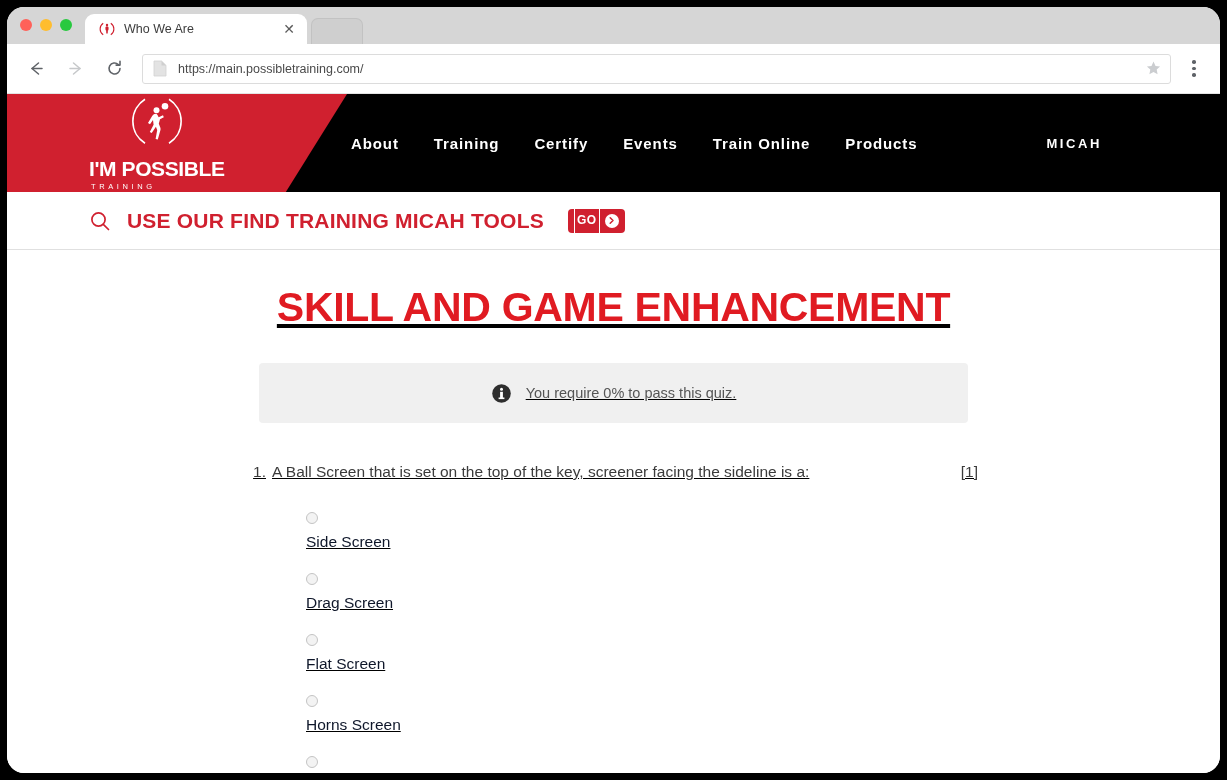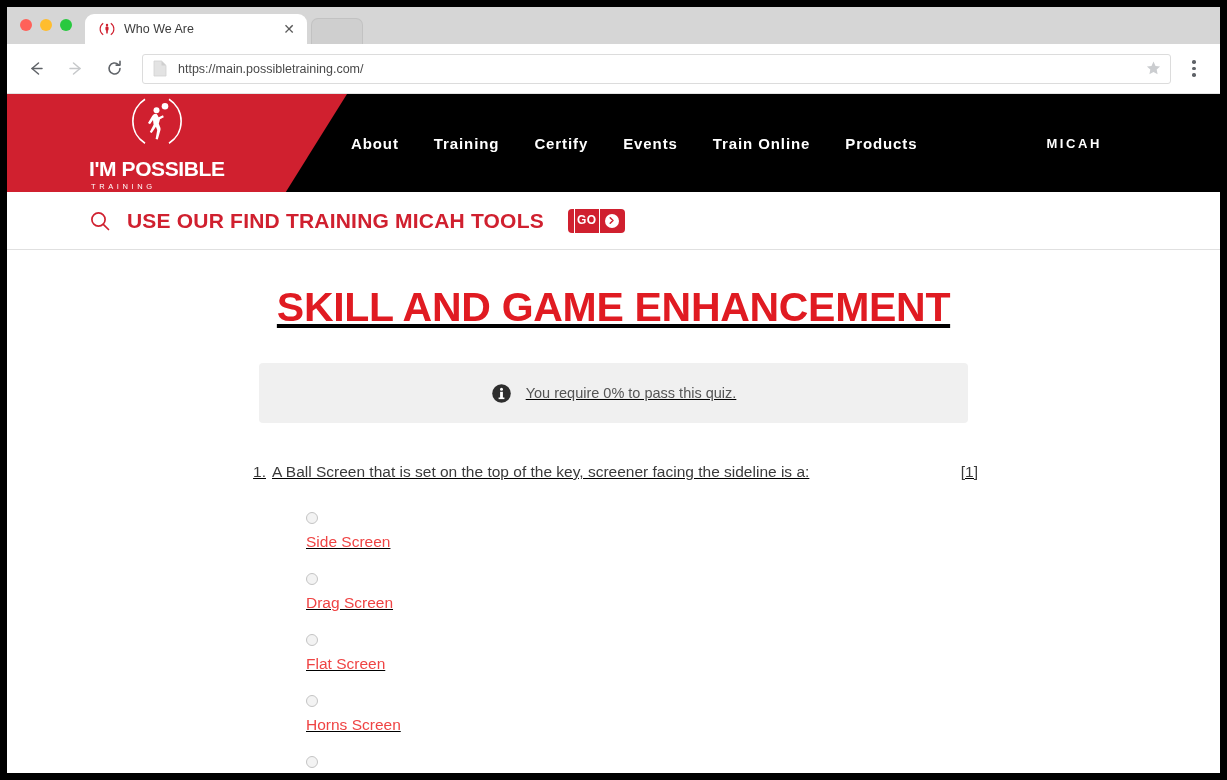--- a/index.html
+++ b/index.html
@@ -13,21 +13,21 @@
   }
 
   
   .browser-window {
     position: absolute;
     left: 7px;
     top: 7px;
     width: 1213px;
     height: 766px;
     background: #ffffff;
-    border-radius: 0;
+    border-radius: 17px;
     overflow: hidden;
     box-shadow: 0 2px 14px rgba(0,0,0,0.45);
     display: flex;
     flex-direction: column;
   }
 
   
   .tab-strip {
     height: 37px;
     background: #d6d6d6;
@@ -349,21 +349,21 @@
     width: 12px; height: 12px;
     border-radius: 50%;
     border: 1px solid #c4c4c4;
     background: #f3f3f3;
     display: block;
   }
 
   .option-label {
     margin-top: 9px;
     font-size: 15.5px;
-    color: #ef4444;
+    color: #0f172a;
   }
 </style>
 </head>
 <body>
 
 <div class="browser-window">
 
   <div class="tab-strip">
     <div class="traffic-lights">
       <div class="light red"></div>

